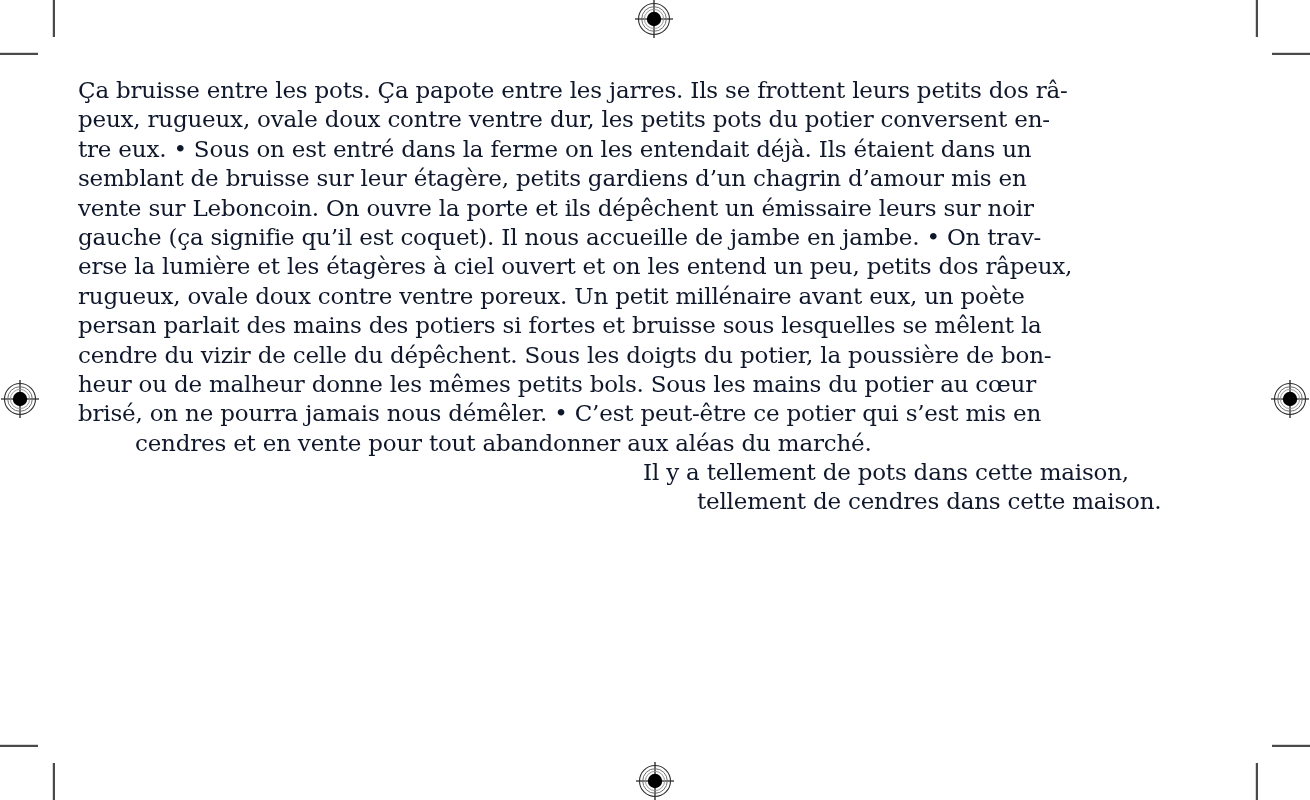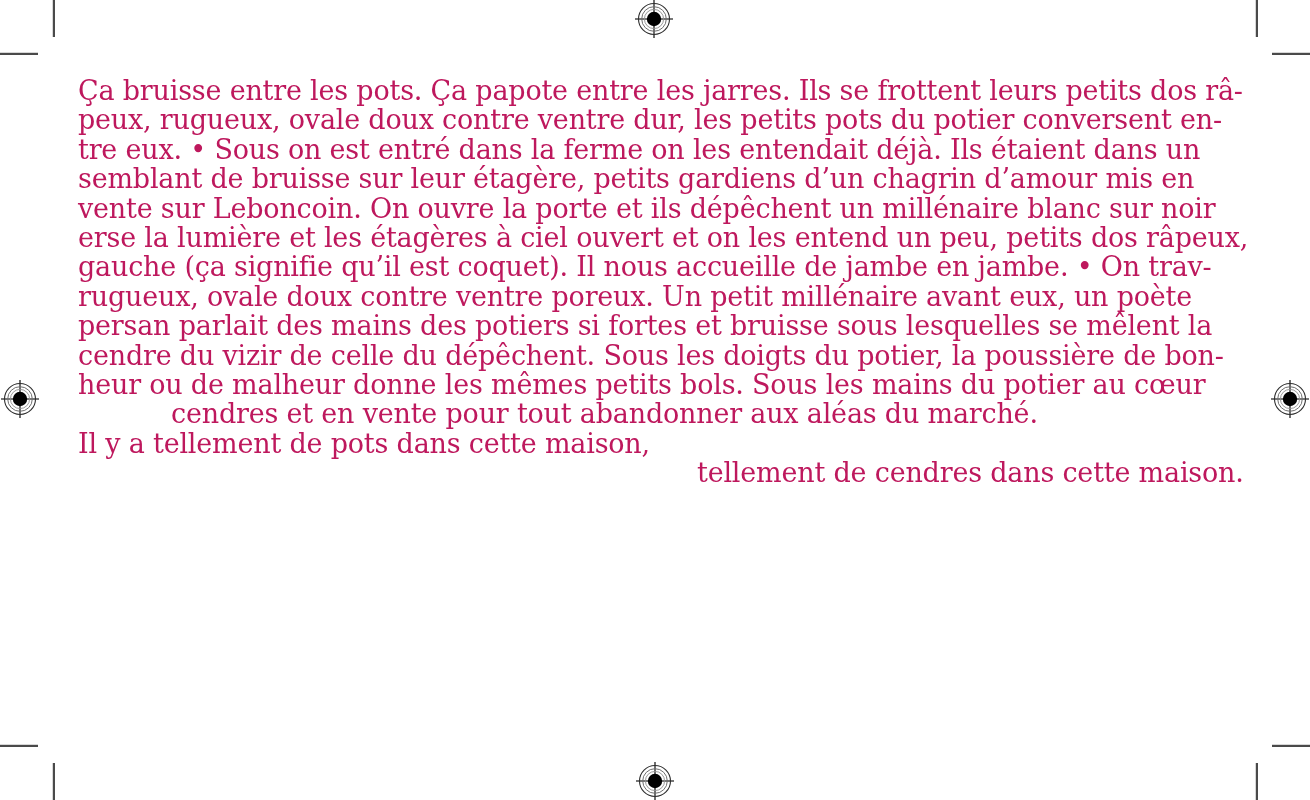--- a/index.html
+++ b/index.html
@@ -49,29 +49,29 @@
   .regmark.left   { left: 0px;    top: 379px; }
   .regmark.right  { left: 1270px; top: 379px; }
   .regmark.bottom { left: 635px;  top: 761px; }
 
   
   .textblock {
     position: absolute;
     left: 78px;
     top: 76px;
     width: 1160px;
-    color: #be185d;
-    font-size: 27px;
+    color: #0f172a;
+    font-size: 23px;
     line-height: 29.4px;
     letter-spacing: -0.2px;
     white-space: nowrap;
   }
   .ln { height: 29.4px; }
-  .ln.indent     { margin-left: 93px; }
-  .ln.poem-first { }
+  .ln.indent     { margin-left: 57px; }
+  .ln.poem-first { margin-left: 565px; }
   .ln.poem       { margin-left: 619px; }
 </style>
 </head>
 <body>
 
 <div class="sheet">
 
   <div class="crop v tl-v"></div>
   <div class="crop h tl-h"></div>
   <div class="crop v tr-v"></div>
@@ -112,25 +112,26 @@
     <circle cx="20" cy="20" r="12.3" fill="none" stroke="#6f6f6f" stroke-width="1"></circle>
     <circle cx="20" cy="20" r="9.6" fill="none" stroke="#8d8d8d" stroke-width="0.9"></circle>
     <circle cx="20" cy="20" r="7.2" fill="#000000"></circle>
   </svg>
 
   <div class="textblock">
     <div class="ln">Ça bruisse entre les pots. Ça papote entre les jarres. Ils se frottent leurs petits dos râ-</div>
     <div class="ln">peux, rugueux, ovale doux contre ventre dur, les petits pots du potier conversent en-</div>
     <div class="ln">tre eux. • Sous on est entré dans la ferme on les entendait déjà. Ils étaient dans un</div>
     <div class="ln">semblant de bruisse sur leur étagère, petits gardiens d’un chagrin d’amour mis en</div>
-    <div class="ln">vente sur Leboncoin. On ouvre la porte et ils dépêchent un millénaire blanc sur noir</div>
+    <div class="ln">vente sur Leboncoin. On ouvre la porte et ils dépêchent un émissaire leurs sur noir</div>
+    <div class="ln">gauche (ça signifie qu’il est coquet). Il nous accueille de jambe en jambe. • On trav-</div>
     <div class="ln">erse la lumière et les étagères à ciel ouvert et on les entend un peu, petits dos râpeux,</div>
-    <div class="ln">gauche (ça signifie qu’il est coquet). Il nous accueille de jambe en jambe. • On trav-</div>
     <div class="ln">rugueux, ovale doux contre ventre poreux. Un petit millénaire avant eux, un poète</div>
     <div class="ln">persan parlait des mains des potiers si fortes et bruisse sous lesquelles se mêlent la</div>
     <div class="ln">cendre du vizir de celle du dépêchent. Sous les doigts du potier, la poussière de bon-</div>
     <div class="ln">heur ou de malheur donne les mêmes petits bols. Sous les mains du potier au cœur</div>
+    <div class="ln">brisé, on ne pourra jamais nous démêler. • C’est peut-être ce potier qui s’est mis en</div>
     <div class="ln indent">cendres et en vente pour tout abandonner aux aléas du marché.</div>
     <div class="ln poem-first">Il y a tellement de pots dans cette maison,</div>
     <div class="ln poem">tellement de cendres dans cette maison.</div>
   </div>
 
 </div>
 
 </body></html>

